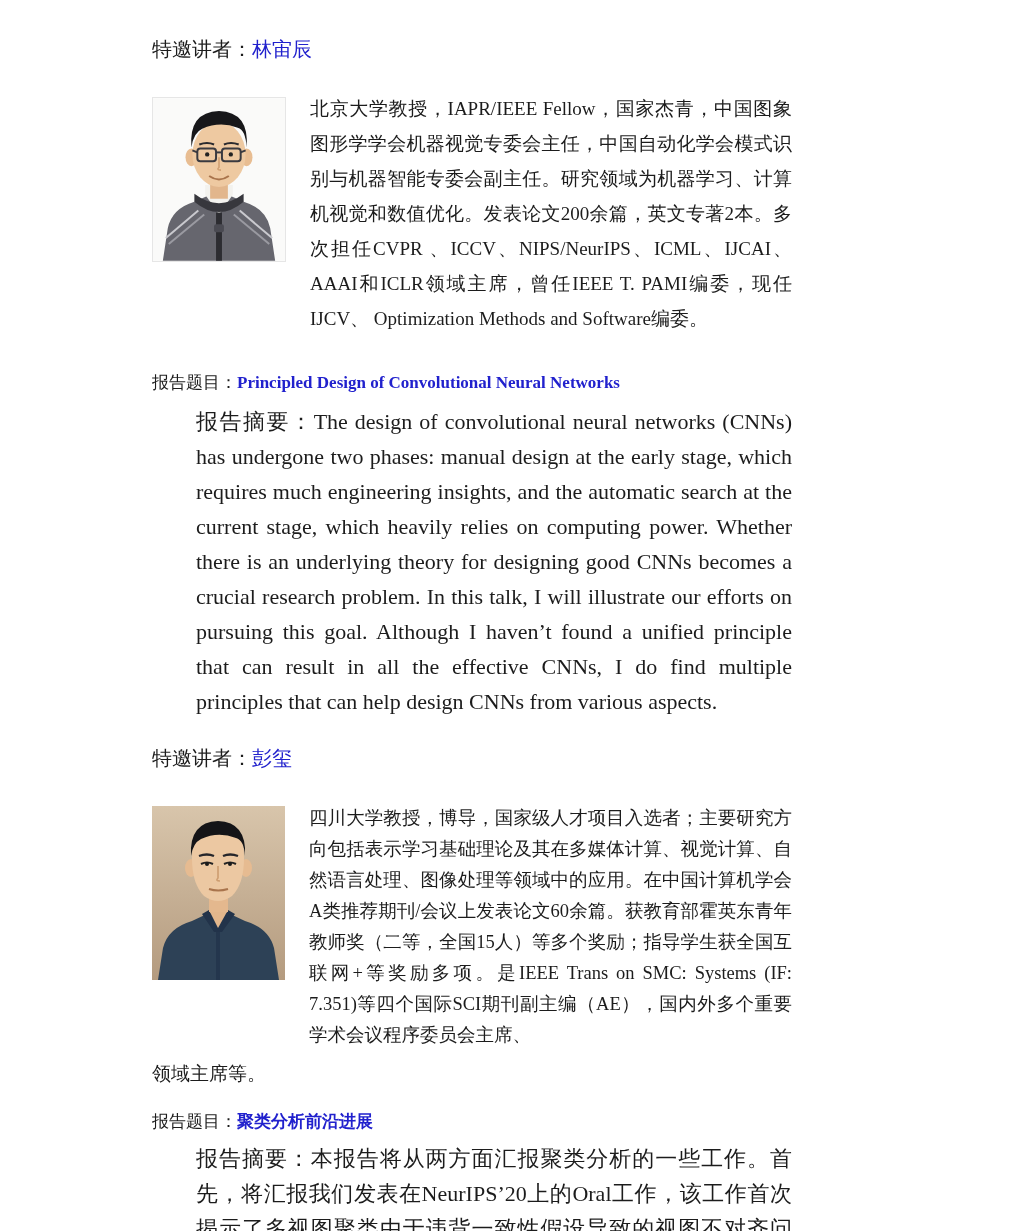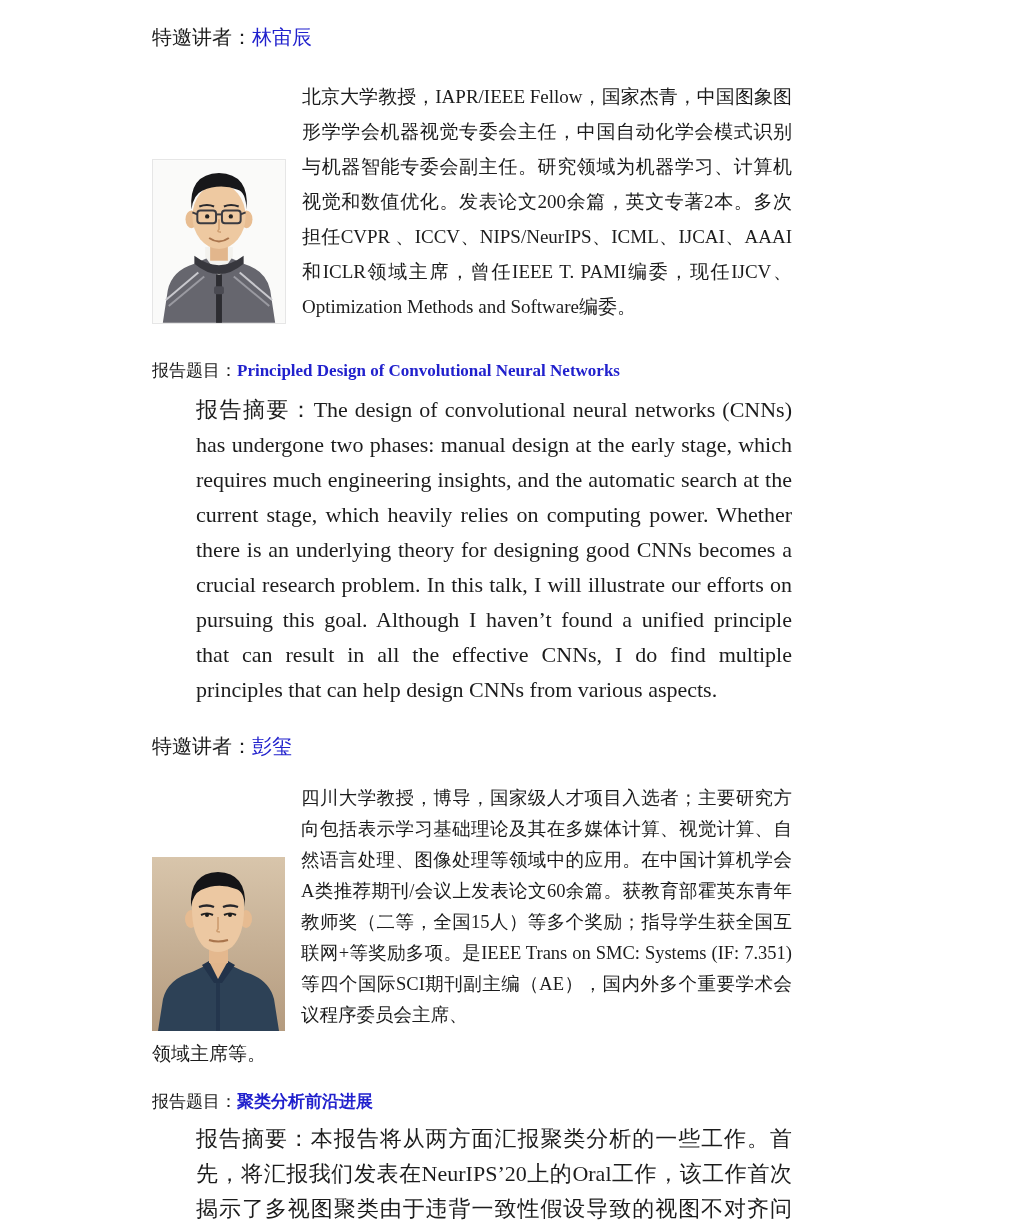--- a/index.html
+++ b/index.html
@@ -3,29 +3,29 @@
 <meta charset="utf-8">
 <style>
   * { margin: 0; padding: 0; box-sizing: border-box; }
   html, body { background: #ffffff; }
   body {
     width: 1024px; height: 1231px;
     font-family: "Liberation Serif", "DejaVu Serif", serif;
     color: #1c1c1c;
     overflow: hidden;
   }
-  .page { width: 944px; height: 1231px; padding: 25px 152px 10px 152px; }
+  .page { width: 944px; height: 1231px; padding: 37px 152px 10px 152px; }
 
   .speaker-heading { font-size: 20px; line-height: 24px; }
   .link { color: #2121cd; text-decoration: none; cursor: pointer; }
   .talk-title { color: #2121cd; font-weight: bold; }
 
-  .speaker-row { display: flex; gap: 16px; align-items: flex-end; }
+  .speaker-row { display: flex; gap: 24px; }
   .row-1 { margin-top: 36px; }
-  .row-2 { margin-top: 28px; }
+  .row-2 { margin-top: 36px; }
 
   .photo-frame { flex: none; }
   .photo-frame.bordered svg { display: block; border: 1px solid #e6e6e6; }
   .photo-frame svg { display: block; }
 
   .bio { text-align: justify; }
   .bio-1 { font-size: 19px; line-height: 35px; margin-top: -6px; }
   .bio-2 { font-size: 18.5px; line-height: 31px; margin-top: -3px; }
   .bio-below { font-size: 19px; line-height: 30px; margin-top: 8px; }
 

